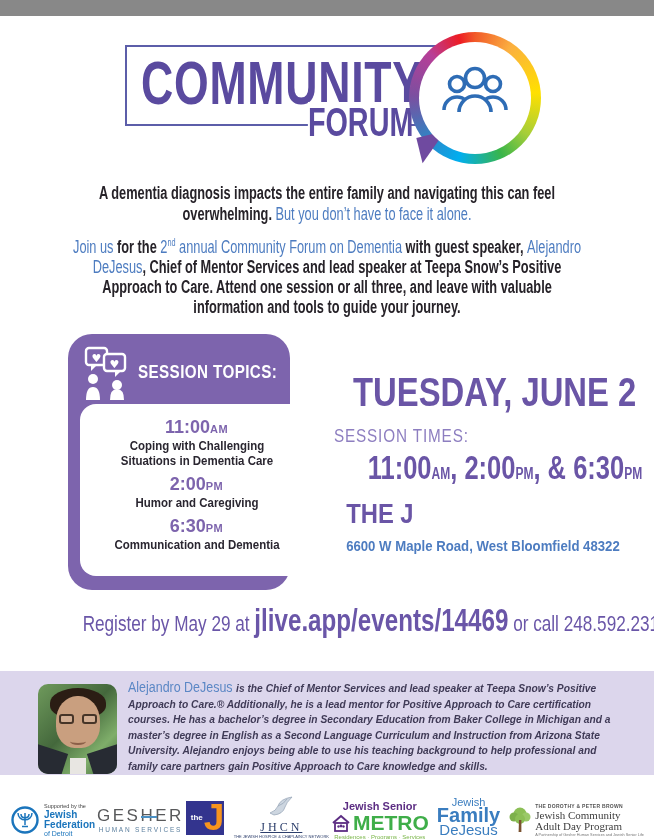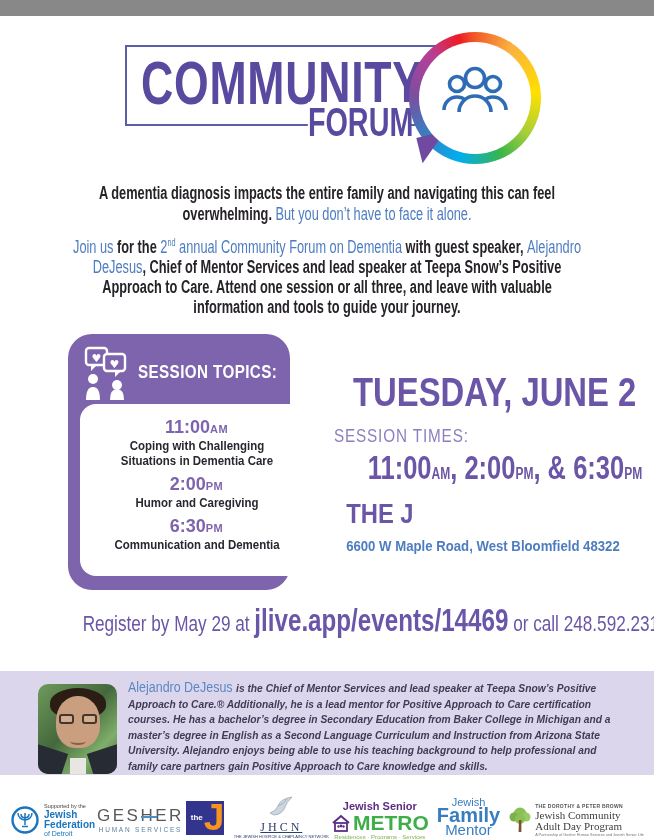--- a/index.html
+++ b/index.html
@@ -268,21 +268,21 @@
           <circle cx="12.5" cy="12.5" r="1.2" fill="#5c2d83"></circle>
         </svg>
         <div class="life">METRO</div>
       </div>
       <div class="sub">Residences · Programs · Services</div>
     </div>
 
     <div class="spon jfs">
       <div class="j1">Jewish</div>
       <div class="j2">Family</div>
-      <div class="j3">Mentor</div>
+      <div class="j3">DeJesus</div>
       <div class="j4">OF METRO DETROIT</div>
     </div>
 
     <div class="spon adp">
       <svg width="24" height="28" viewBox="0 0 24 28">
         <circle cx="12" cy="8" r="6.5" fill="#8cbf56"></circle>
         <circle cx="6" cy="11" r="4.5" fill="#7db04b"></circle>
         <circle cx="18" cy="11" r="4.5" fill="#9ac968"></circle>
         <circle cx="12" cy="13" r="5" fill="#8cbf56"></circle>
         <path d="M11,14 h2.4 v12 h-2.8 z" fill="#7a5230"></path>

